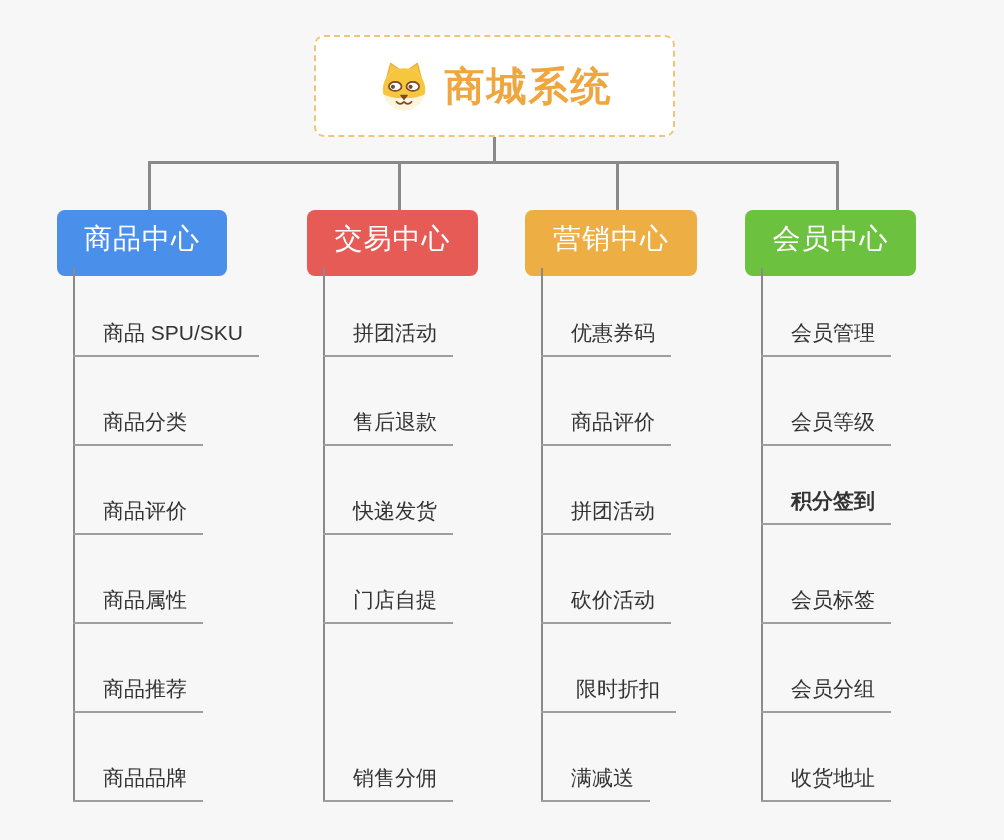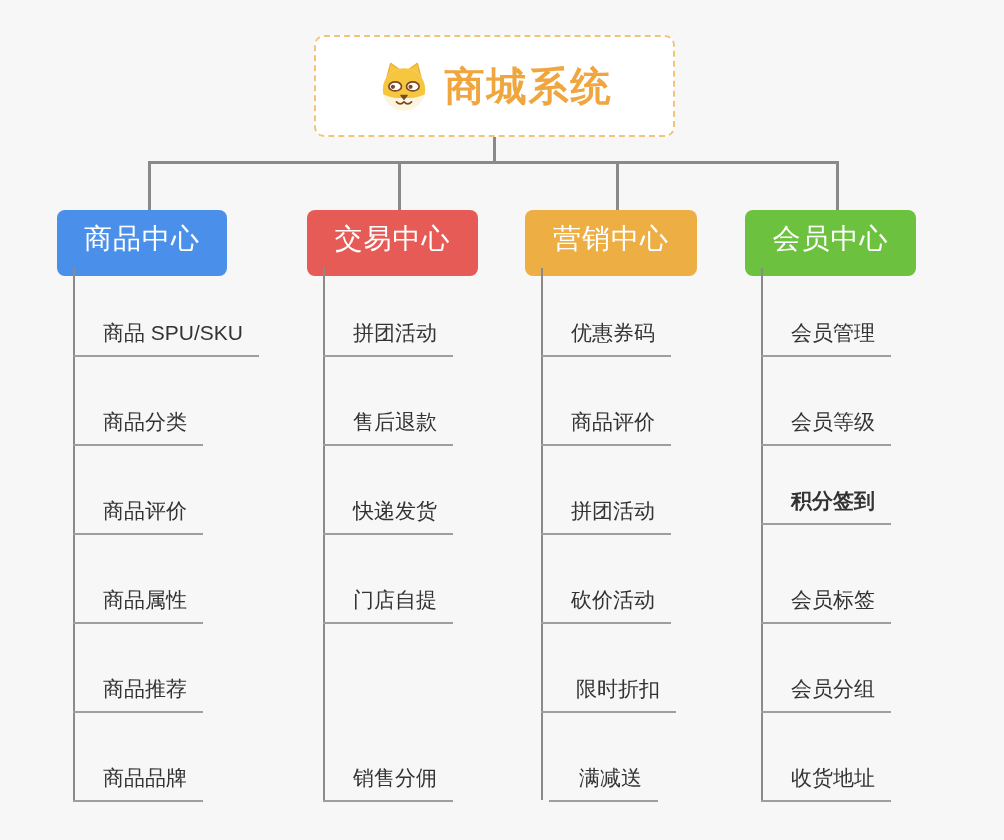--- a/index.html
+++ b/index.html
@@ -118,21 +118,21 @@
       <div class="child-node" style="top: 554px;">销售分佣</div>
     </div>
     <div class="branch" style="left: 525px; width: 188px;">
       <div class="branch-head" style="background: rgb(237, 174, 67);">营销中心</div>
       <div class="branch-vline"></div>
     <div class="child-node" style="top: 109px;">优惠券码</div>
       <div class="child-node" style="top: 198px;">商品评价</div>
       <div class="child-node" style="top: 287px;">拼团活动</div>
       <div class="child-node" style="top: 376px;">砍价活动</div>
       <div class="child-node" style="top: 465px; padding-left: 35px;">限时折扣</div>
-      <div class="child-node" style="top: 554px; margin-left: 8px;">满减送</div>
+      <div class="child-node" style="top: 554px;">满减送</div>
     </div>
     <div class="branch" style="left: 745px; width: 187px;">
       <div class="branch-head" style="background: rgb(108, 193, 62);">会员中心</div>
       <div class="branch-vline"></div>
     <div class="child-node" style="top: 109px;">会员管理</div>
       <div class="child-node" style="top: 198px;">会员等级</div>
       <div class="child-node" style="top: 277px; font-weight: bold;">积分签到</div>
       <div class="child-node" style="top: 376px;">会员标签</div>
       <div class="child-node" style="top: 465px;">会员分组</div>
       <div class="child-node" style="top: 554px;">收货地址</div>

